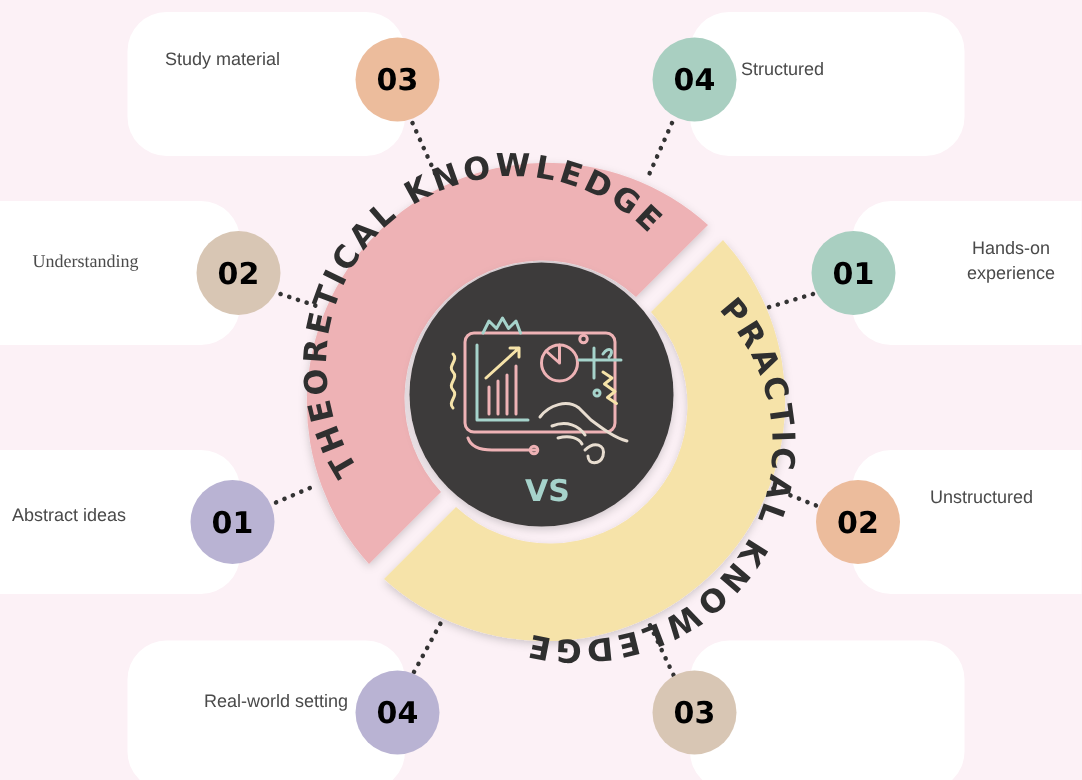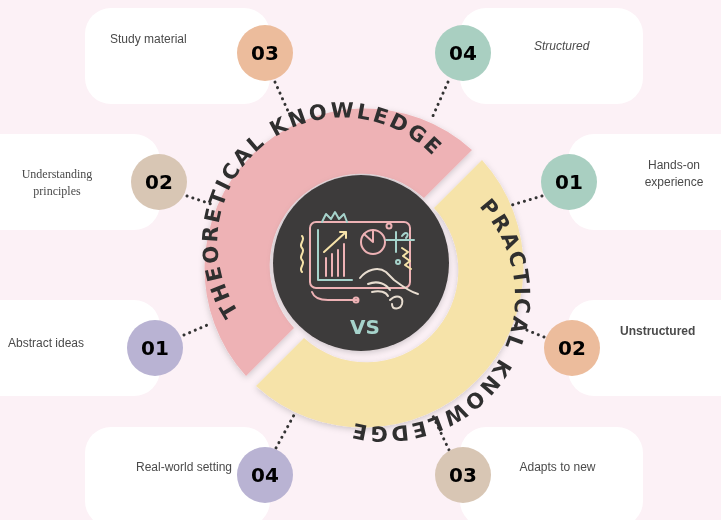--- a/index.html
+++ b/index.html
@@ -100,26 +100,24 @@
 <div class="num" style="left:544px;top:320px;background:#ecbc9c;">
   <span>02</span>
   </div>
 <div class="num" style="left:435px;top:447px;background:#d8c6b4;">
   <span>03</span>
   </div>
 
 <div class="box-text" style="left:110px;top:31px;">Study material</div>
 <div class="box-text" style="left:4px;top:166px;width:106px;font-family:Liberation Serif, serif;">
   <div>Understanding</div>
-  <div>principles</div>
 </div>
 <div class="box-text" style="left:8px;top:335px;">Abstract ideas</div>
 <div class="box-text" style="left:95px;top:459px;margin-left:41px;">Real-world setting</div>
 
-<div class="box-text" style="left:534px;top:38px;font-style:italic;">Structured</div>
+<div class="box-text" style="left:494px;top:38px;">Structured</div>
 <div class="box-text" style="left:624px;top:157px;width:100px;">
   <div>Hands-on</div>
   <div>experience</div>
 </div>
-<div class="box-text" style="left:620px;top:323px;font-weight:bold;">Unstructured</div>
+<div class="box-text" style="left:620px;top:323px;">Unstructured</div>
 <div class="box-text" style="left:500px;top:459px;width:115px;">
-  <div>Adapts to new</div>
 </div>
 
 </body></html>

